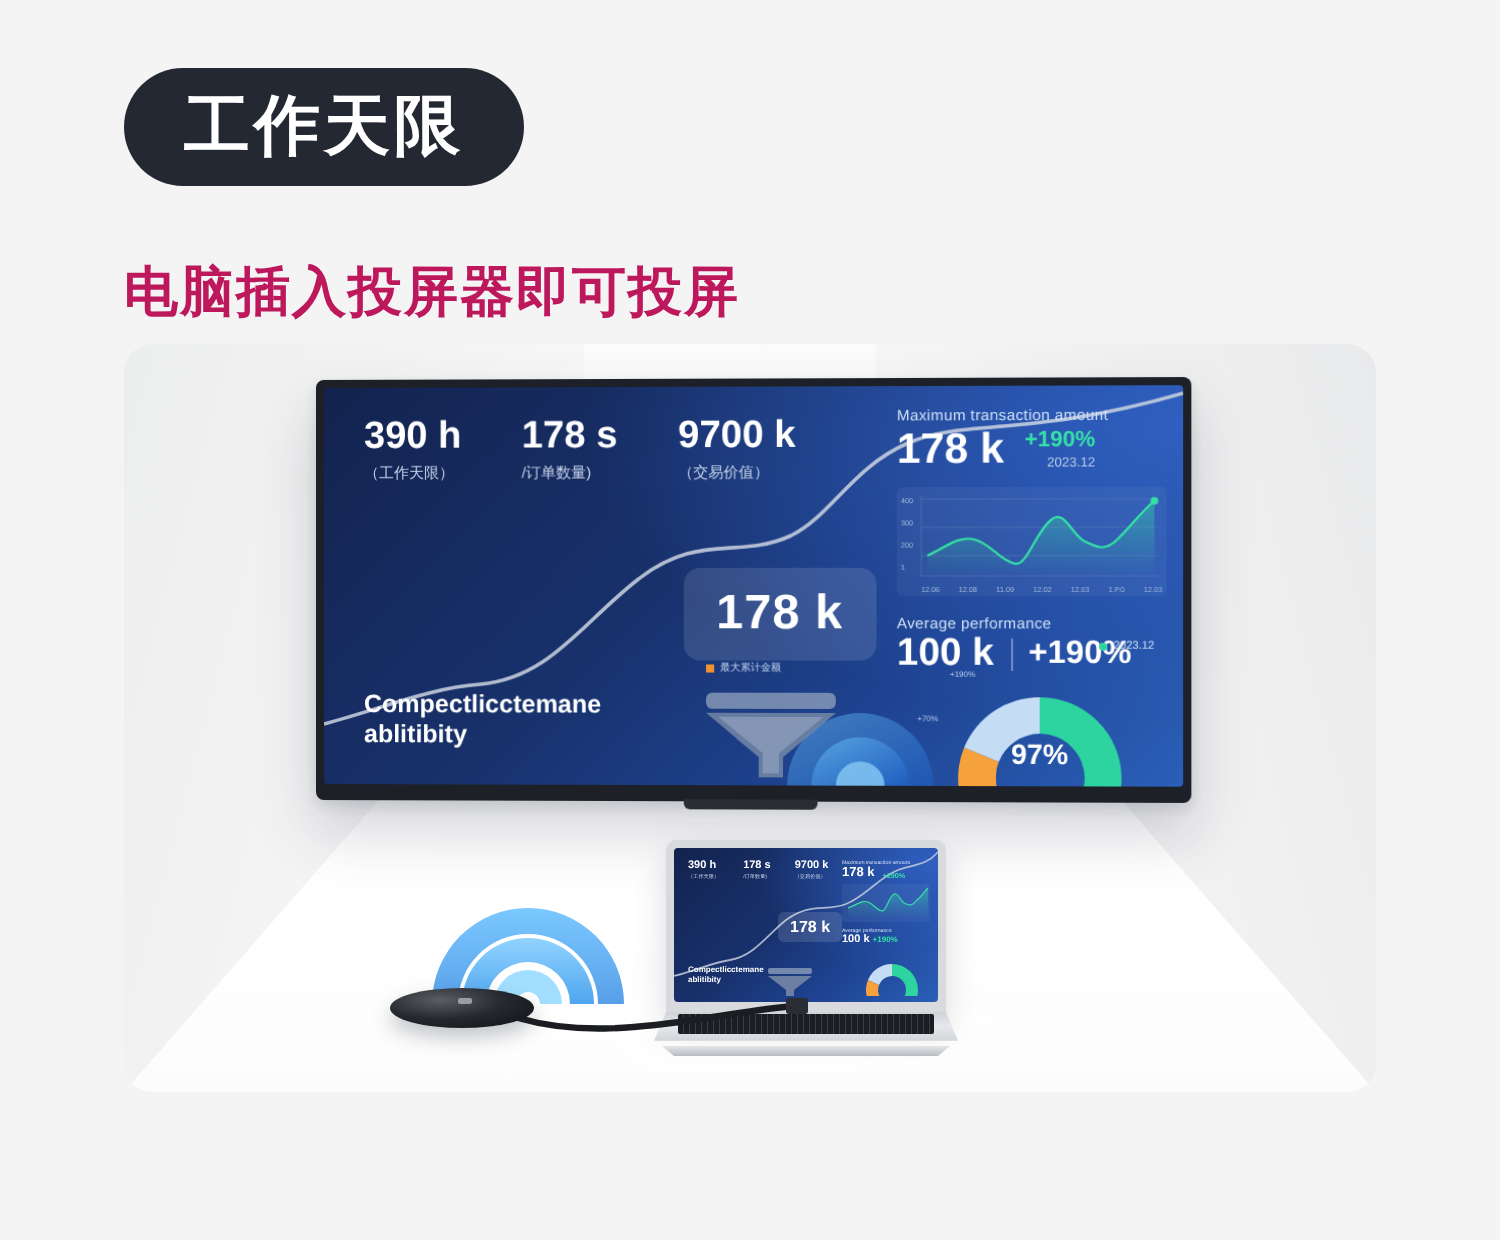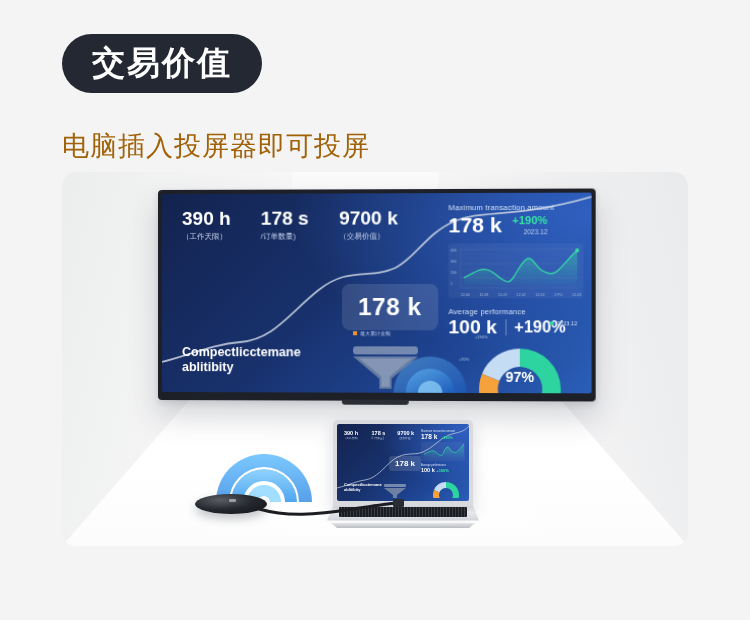--- a/index.html
+++ b/index.html
@@ -14,21 +14,21 @@
   #badge {
     position:absolute; left:62px; top:34px;
     background:#242832; color:#ffffff;
     border-radius:30px;
     padding:12px 30px 14px 30px;
     font-size:33px; font-weight:700; letter-spacing:2px;
     line-height:1;
   }
   #subtitle {
     position:absolute; left:62px; top:128px;
-    color:#a16207; font-size:27px; font-weight:400; letter-spacing:1px;
+    color:#be185d; font-size:27px; font-weight:700; letter-spacing:1px;
   }
 
   
   #scene {
     position:absolute; left:62px; top:172px;
     width:626px; height:374px;
     border-radius:14px;
     overflow:hidden;
     background:
       linear-gradient(180deg,#fbfbfc 0%,#f6f6f7 55%,#f2f2f3 100%);
@@ -219,21 +219,21 @@
   #cable {
     position:absolute; left:62px; top:27px; width:150px; height:18px;
   }
   #wifi { position:absolute; left:16px; top:-52px; width:106px; height:84px; }
 
   .tv-wifi svg, #wifi svg, #cable svg { display:block; }
 </style>
 </head>
 <body>
 
-<div id="badge">交易价值</div>
+<div id="badge">工作天限</div>
 <div id="subtitle">电脑插入投屏器即可投屏</div>
 
 <div id="scene">
   <div class="wedge-l"></div>
   <div class="wedge-r"></div>
   <div id="desk"></div>
   <div id="desk-glow"></div>
 
   <div id="tv">
     <div id="tv-bezel">

